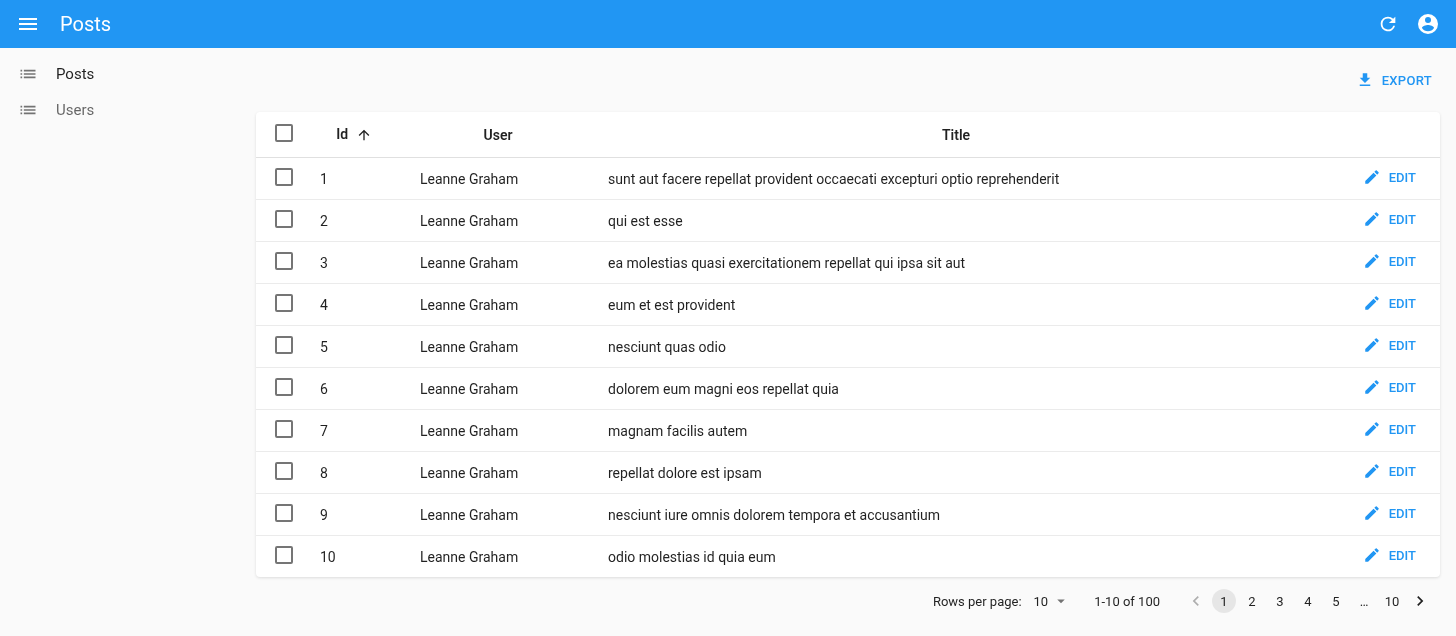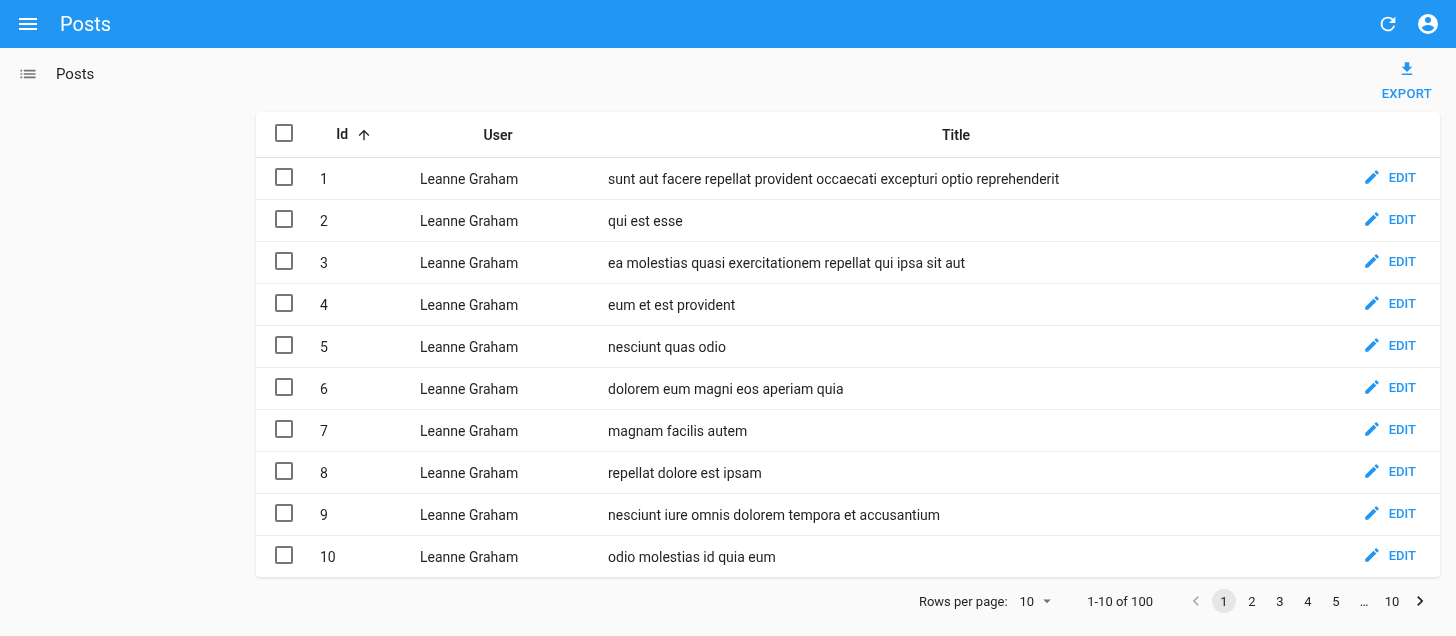--- a/index.html
+++ b/index.html
@@ -14,37 +14,37 @@
 .layout { display: flex; }
 .sidebar { width: 240px; padding-top: 8px; }
 .sidebar-item { display: flex; align-items: center; height: 36px; padding: 0 16px; cursor: pointer; color: rgba(0,0,0,0.87); }
 .sidebar-item.inactive { color: rgba(0,0,0,0.6); }
 .sidebar-item .s-icon { width: 24px; height: 24px; margin-right: 16px; display:flex; align-items:center; justify-content:center; }
 .sidebar-item .s-label { font-size: 15px; }
 
 .main { flex: 1; padding: 0 16px 16px 16px; }
 
 .toolbar { display: flex; justify-content: flex-end; align-items: center; height: 64px; }
-.export-btn { display: flex; align-items: center; gap: 8px; color: #2196f3; font-size: 13px; font-weight: 500; letter-spacing: 0.3px; cursor: pointer; padding: 6px 8px; text-transform: uppercase; flex-direction: column; }
+.export-btn { display: flex; align-items: center; gap: 8px; color: #2196f3; font-size: 13px; font-weight: 500; letter-spacing: 0.3px; cursor: pointer; padding: 6px 8px; text-transform: uppercase; }
 
 .table-card { background: #fff; border-radius: 4px; box-shadow: 0 1px 3px rgba(0,0,0,0.12); overflow: hidden; }
 table { width: 100%; border-collapse: collapse; }
 th { text-align: center; font-size: 14px; font-weight: 600; color: rgba(0,0,0,0.87); padding: 12px 16px; border-bottom: 1px solid rgba(0,0,0,0.12); }
 th.sortable { cursor: pointer; }
 th .sort-arrow { margin-left: 4px; display: inline-flex; vertical-align: middle; }
 td { font-size: 14px; padding: 10px 16px; border-bottom: 1px solid rgba(0,0,0,0.08); }
 tr:last-child td { border-bottom: none; }
 .checkbox-cell { width: 48px; text-align: center; padding-left: 16px; padding-right: 8px; }
 .chk { width: 18px; height: 18px; border: 2px solid rgba(0,0,0,0.54); border-radius: 2px; display: inline-block; cursor: pointer; }
 .col-id { width: 100px; }
 .col-user { width: 188px; }
 .col-actions { width: 120px; text-align: right; padding-right: 24px; }
 .edit-btn { display: inline-flex; align-items: center; gap: 8px; color: #2196f3; font-size: 13px; font-weight: 500; cursor: pointer; text-transform: uppercase; }
 
-.pagination { display: flex; align-items: center; justify-content: flex-end; gap: 31px; padding: 12px 8px 0 0; font-size: 13px; color: rgba(0,0,0,0.87); }
+.pagination { display: flex; align-items: center; justify-content: flex-end; gap: 24px; padding: 12px 8px 0 0; font-size: 13px; color: rgba(0,0,0,0.87); }
 .rows-per-page { display: flex; align-items: center; gap: 12px; }
 .rpp-select { display: flex; align-items: center; gap: 4px; cursor: pointer; font-size: 13px; }
 .page-nav { display: flex; align-items: center; gap: 4px; }
 .page-arrow, .page-num { width: 24px; height: 24px; display: flex; align-items: center; justify-content: center; font-size: 13px; border-radius: 50%; cursor: pointer; }
 .page-arrow.disabled { color: rgba(0,0,0,0.3); cursor: default; }
 .page-num.active { background: rgba(0,0,0,0.08); }
 .page-ellipsis { width: 24px; text-align: center; }
 
 svg { display: block; }
 </style>
@@ -75,20 +75,28 @@
 <div class="layout">
   <div class="sidebar">
     <div class="sidebar-item">
       <span class="s-icon">
         <svg width="20" height="20" viewBox="0 0 24 24" fill="rgba(0,0,0,0.54)">
             <path d="M3 13h2v-2H3v2zm0 4h2v-2H3v2zm0-8h2V7H3v2zm4 4h14v-2H7v2zm0 4h14v-2H7v2zM7 7v2h14V7H7z"></path>
           </svg>
       </span>
       <span class="s-label">Posts</span>
     </div>
+    <div class="sidebar-item inactive">
+      <span class="s-icon">
+        <svg width="20" height="20" viewBox="0 0 24 24" fill="rgba(0,0,0,0.54)">
+            <path d="M3 13h2v-2H3v2zm0 4h2v-2H3v2zm0-8h2V7H3v2zm4 4h14v-2H7v2zm0 4h14v-2H7v2zM7 7v2h14V7H7z"></path>
+          </svg>
+      </span>
+      <span class="s-label">Users</span>
+    </div>
   </div>
 
   <div class="main">
     <div class="toolbar">
       <div class="export-btn">
         <svg width="18" height="18" viewBox="0 0 24 24" fill="#2196f3">
             <path d="M19 9h-4V3H9v6H5l7 7 7-7zM5 18v2h14v-2H5z"></path>
           </svg>
         <span>EXPORT</span>
       </div>
@@ -176,21 +184,21 @@
                   <svg width="18" height="18" viewBox="0 0 24 24" fill="#2196f3">
                     <path d="M3 17.25V21h3.75L17.81 9.94l-3.75-3.75L3 17.25zM20.71 7.04a1 1 0 0 0 0-1.41l-2.34-2.34a1 1 0 0 0-1.41 0l-1.83 1.83 3.75 3.75 1.83-1.83z"></path>
                   </svg>
                   <span>EDIT</span>
                 </span></td>
             </tr>
             <tr>
               <td class="checkbox-cell"><span class="chk"></span></td>
               <td class="col-id">6</td>
               <td class="col-user">Leanne Graham</td>
-              <td>dolorem eum magni eos aperiam quia</td>
+              <td>dolorem eum magni eos repellat quia</td>
               <td class="col-actions"><span class="edit-btn">
                   <svg width="18" height="18" viewBox="0 0 24 24" fill="#2196f3">
                     <path d="M3 17.25V21h3.75L17.81 9.94l-3.75-3.75L3 17.25zM20.71 7.04a1 1 0 0 0 0-1.41l-2.34-2.34a1 1 0 0 0-1.41 0l-1.83 1.83 3.75 3.75 1.83-1.83z"></path>
                   </svg>
                   <span>EDIT</span>
                 </span></td>
             </tr>
             <tr>
               <td class="checkbox-cell"><span class="chk"></span></td>
               <td class="col-id">7</td>

